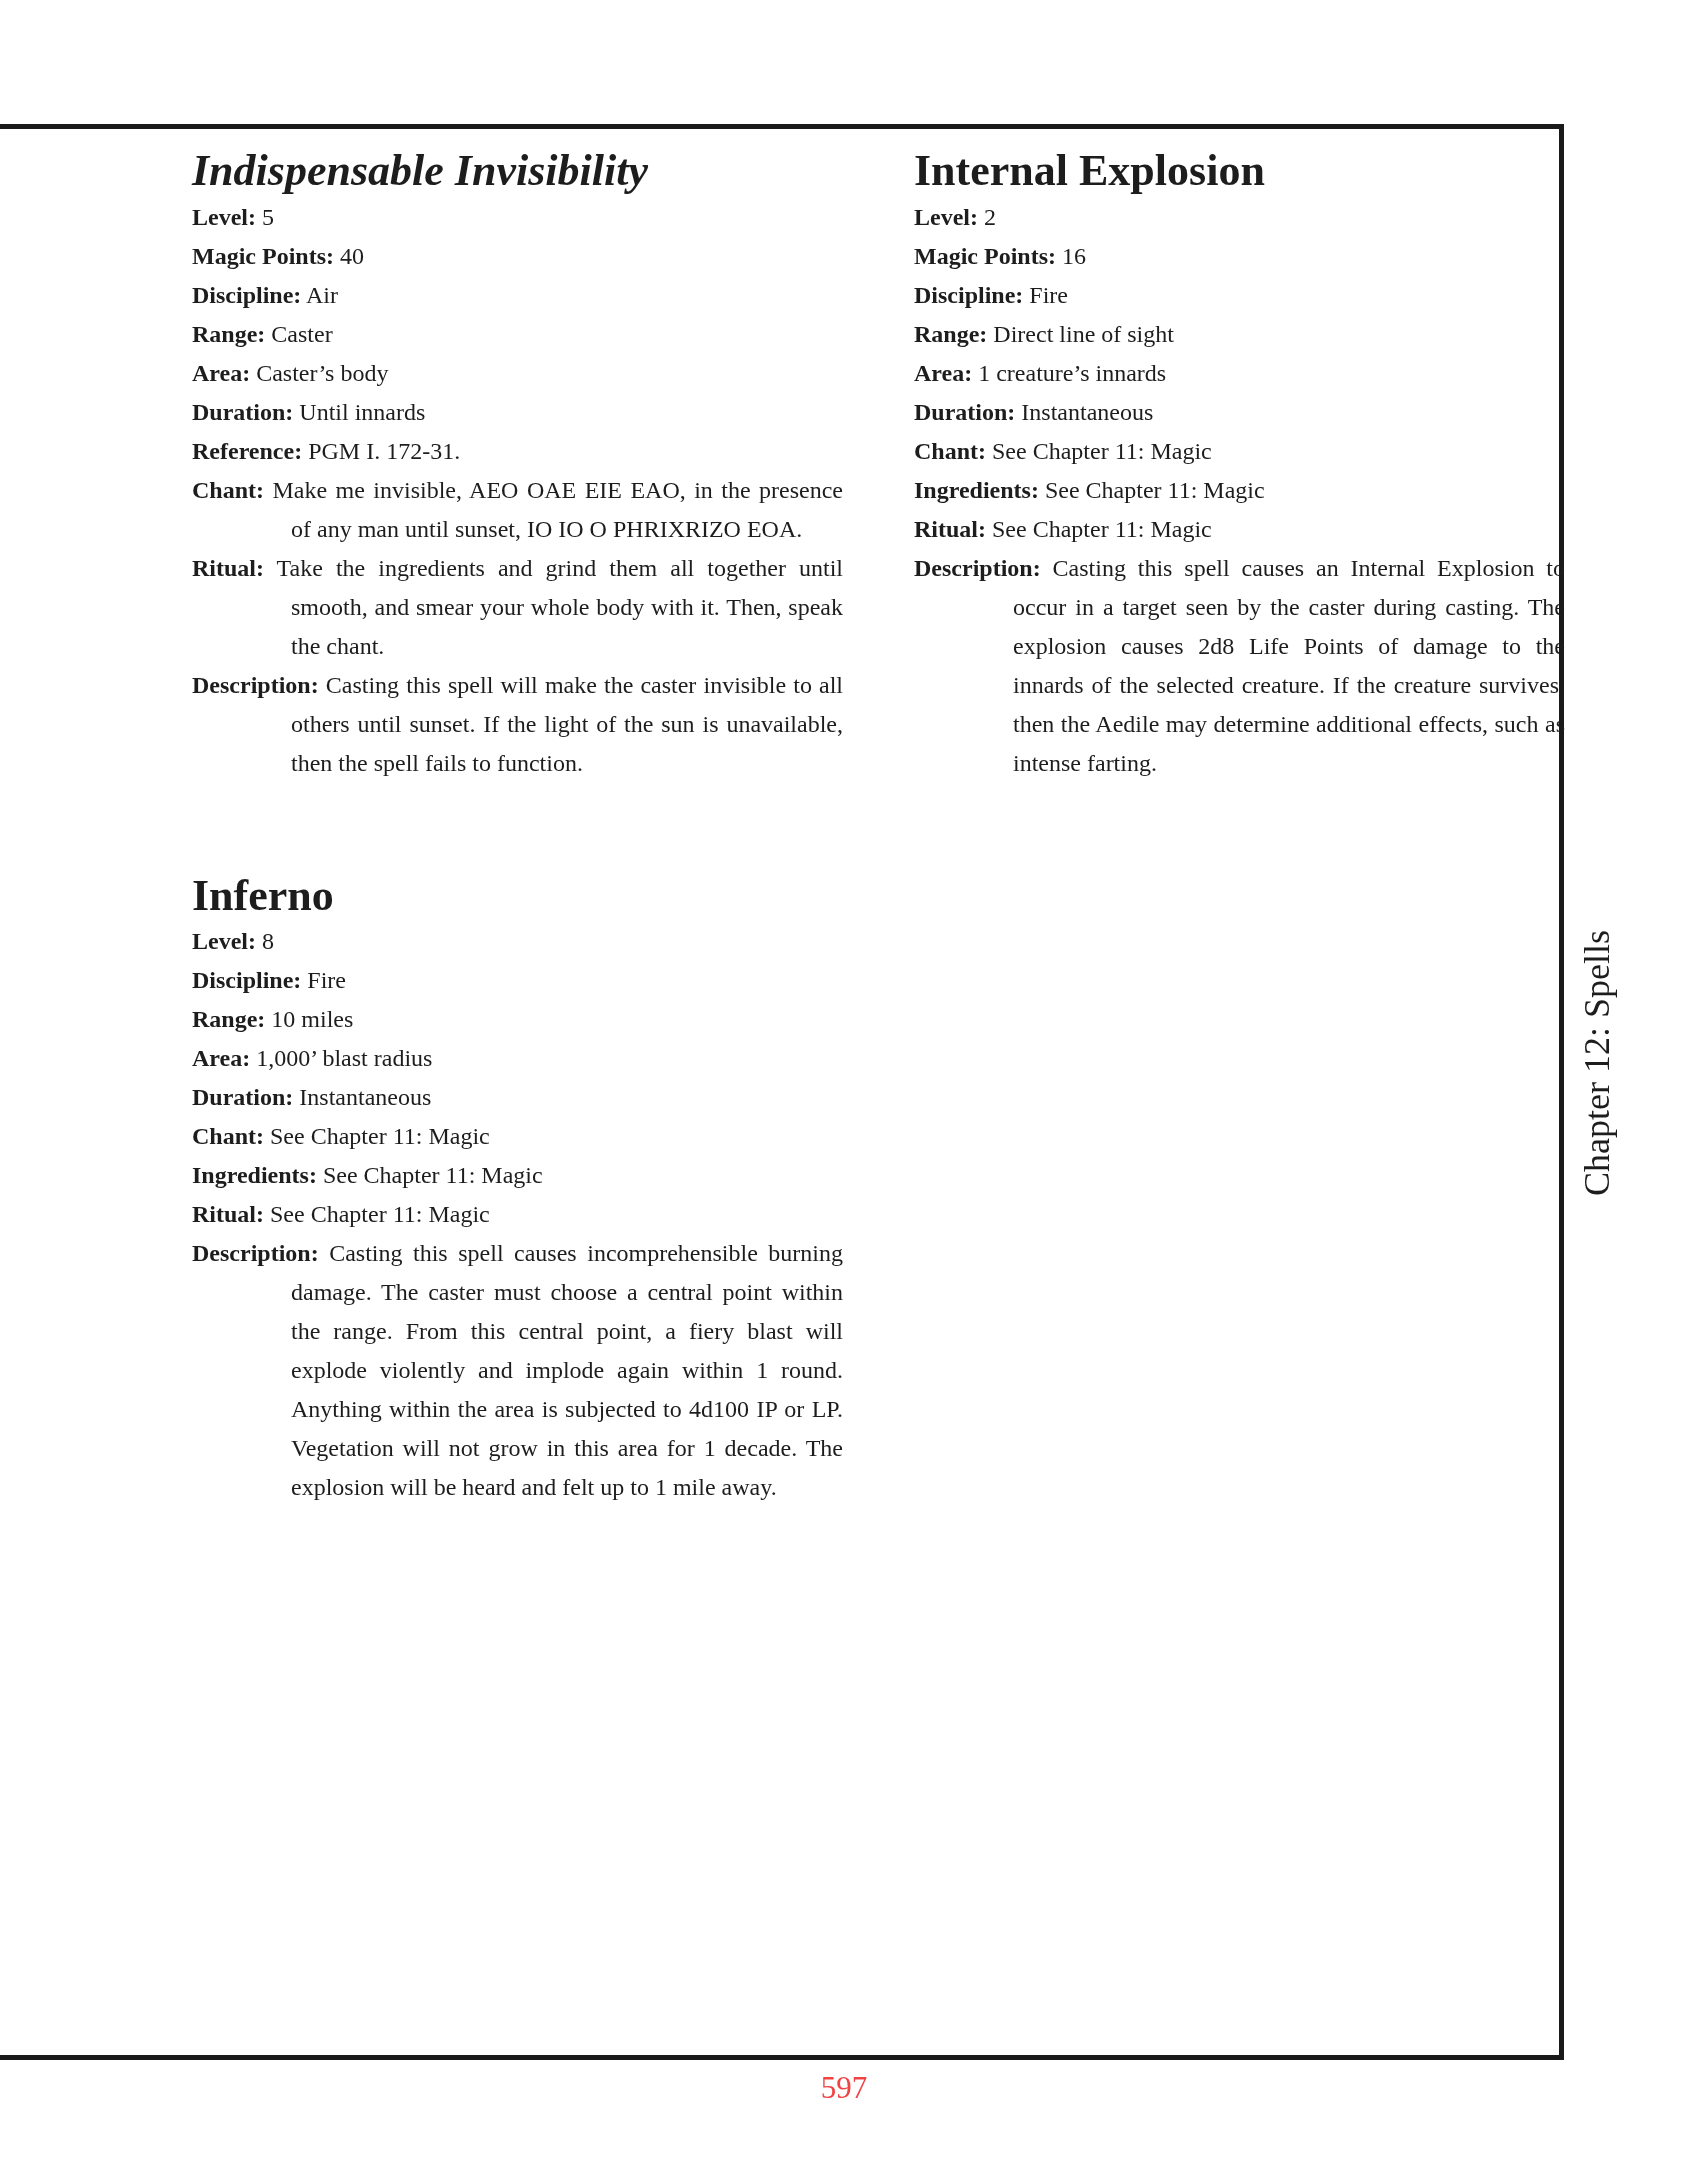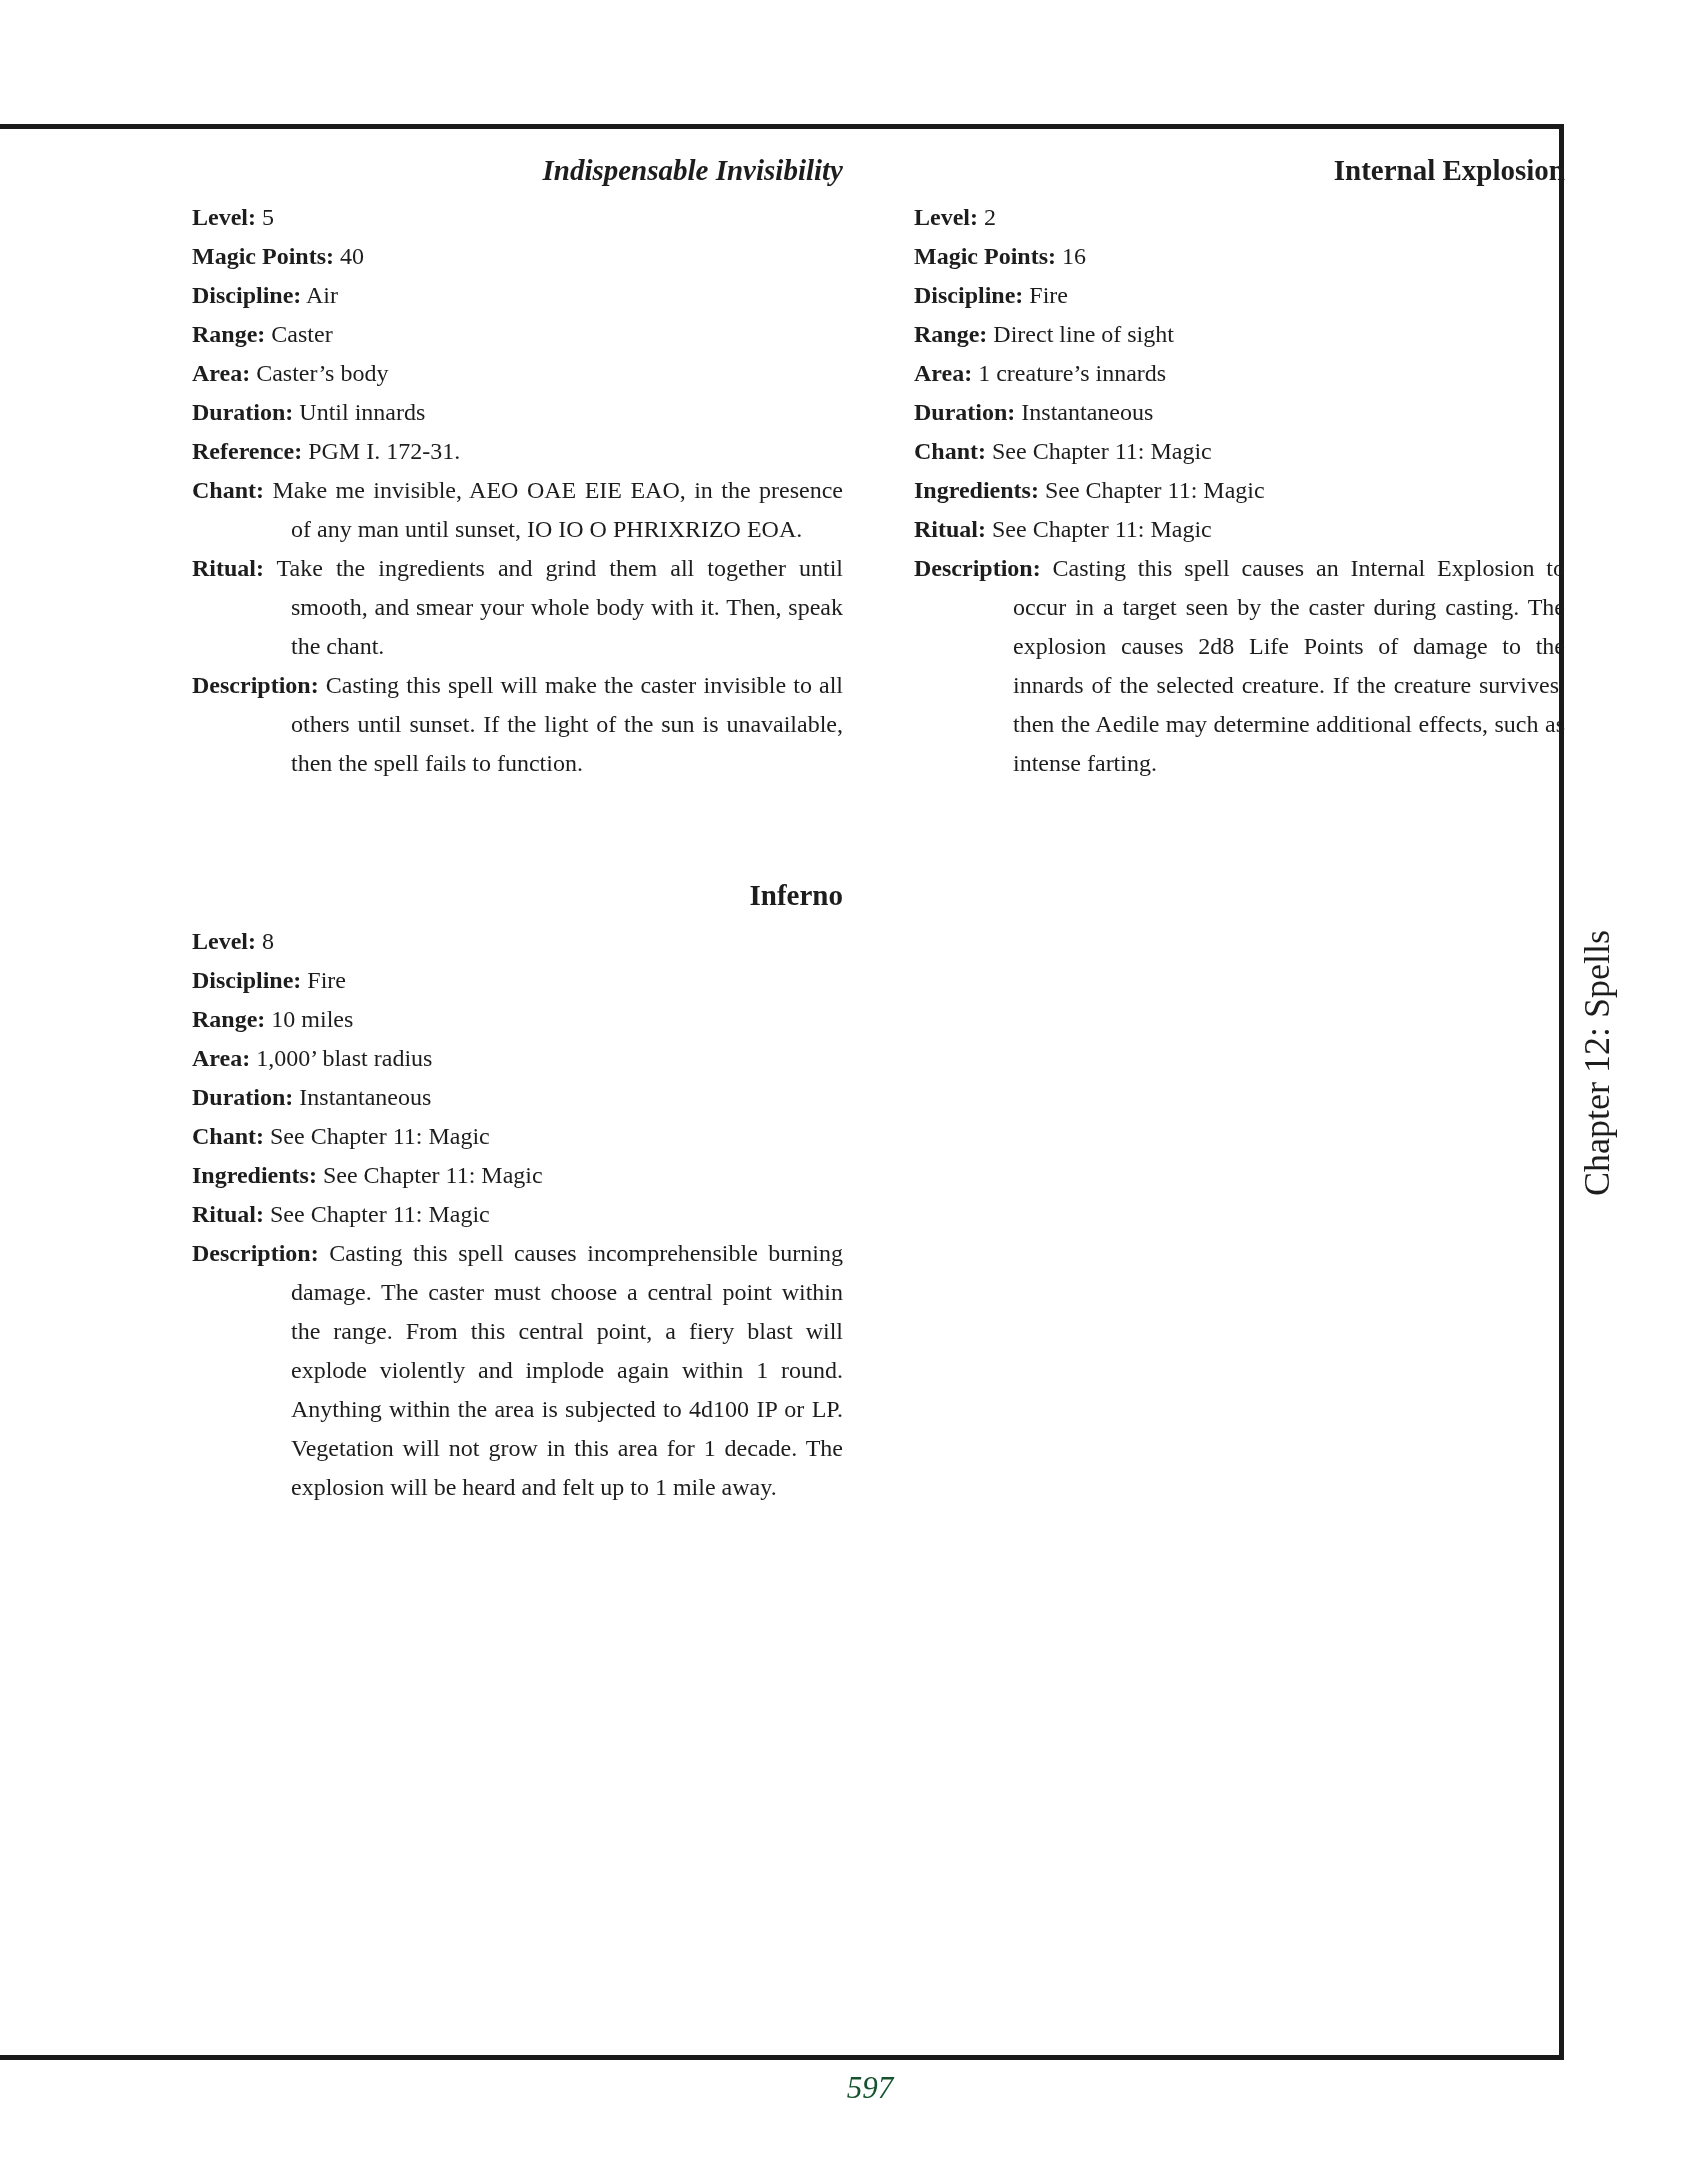--- a/index.html
+++ b/index.html
@@ -30,22 +30,22 @@
   .column {
     position: absolute;
     top: 150px;
   }
   .column-left  { left: 192px;  width: 651px; }
   .column-right { left: 914px; width: 651px; }
   .column section + section { margin-top: 92px; }
 
   .spell-title {
     margin: 0 0 6.6px 0;
-    text-align: right;
-    font-size: 29px;
+    text-align: left;
+    font-size: 44px;
     line-height: 41px;
     font-weight: bold;
   }
   .spell-title.italic { font-style: italic; }
 
   .field {
     margin: 0;
     font-size: 24px;
     line-height: 39px;
     text-align: justify;
@@ -60,25 +60,24 @@
     top: 1063px;
     left: 1597px;
     font-size: 36px;
     color: #1d1d1d;
     white-space: nowrap;
     transform: translate(-50%, -50%) rotate(-90deg);
   }
   .page-number {
     position: absolute;
     top: 2070px;
-    left: 870px;
+    left: 844px;
     transform: translateX(-50%);
     font-size: 31px;
-    color: #14532d;
-    font-style: italic;
+    color: #ef4444;
   }
 </style>
 </head>
 <body>
 
 <div class="frame"></div>
 
 <div class="column column-left">
     <section>
       <div class="spell-title italic">Indispensable Invisibility</div>

